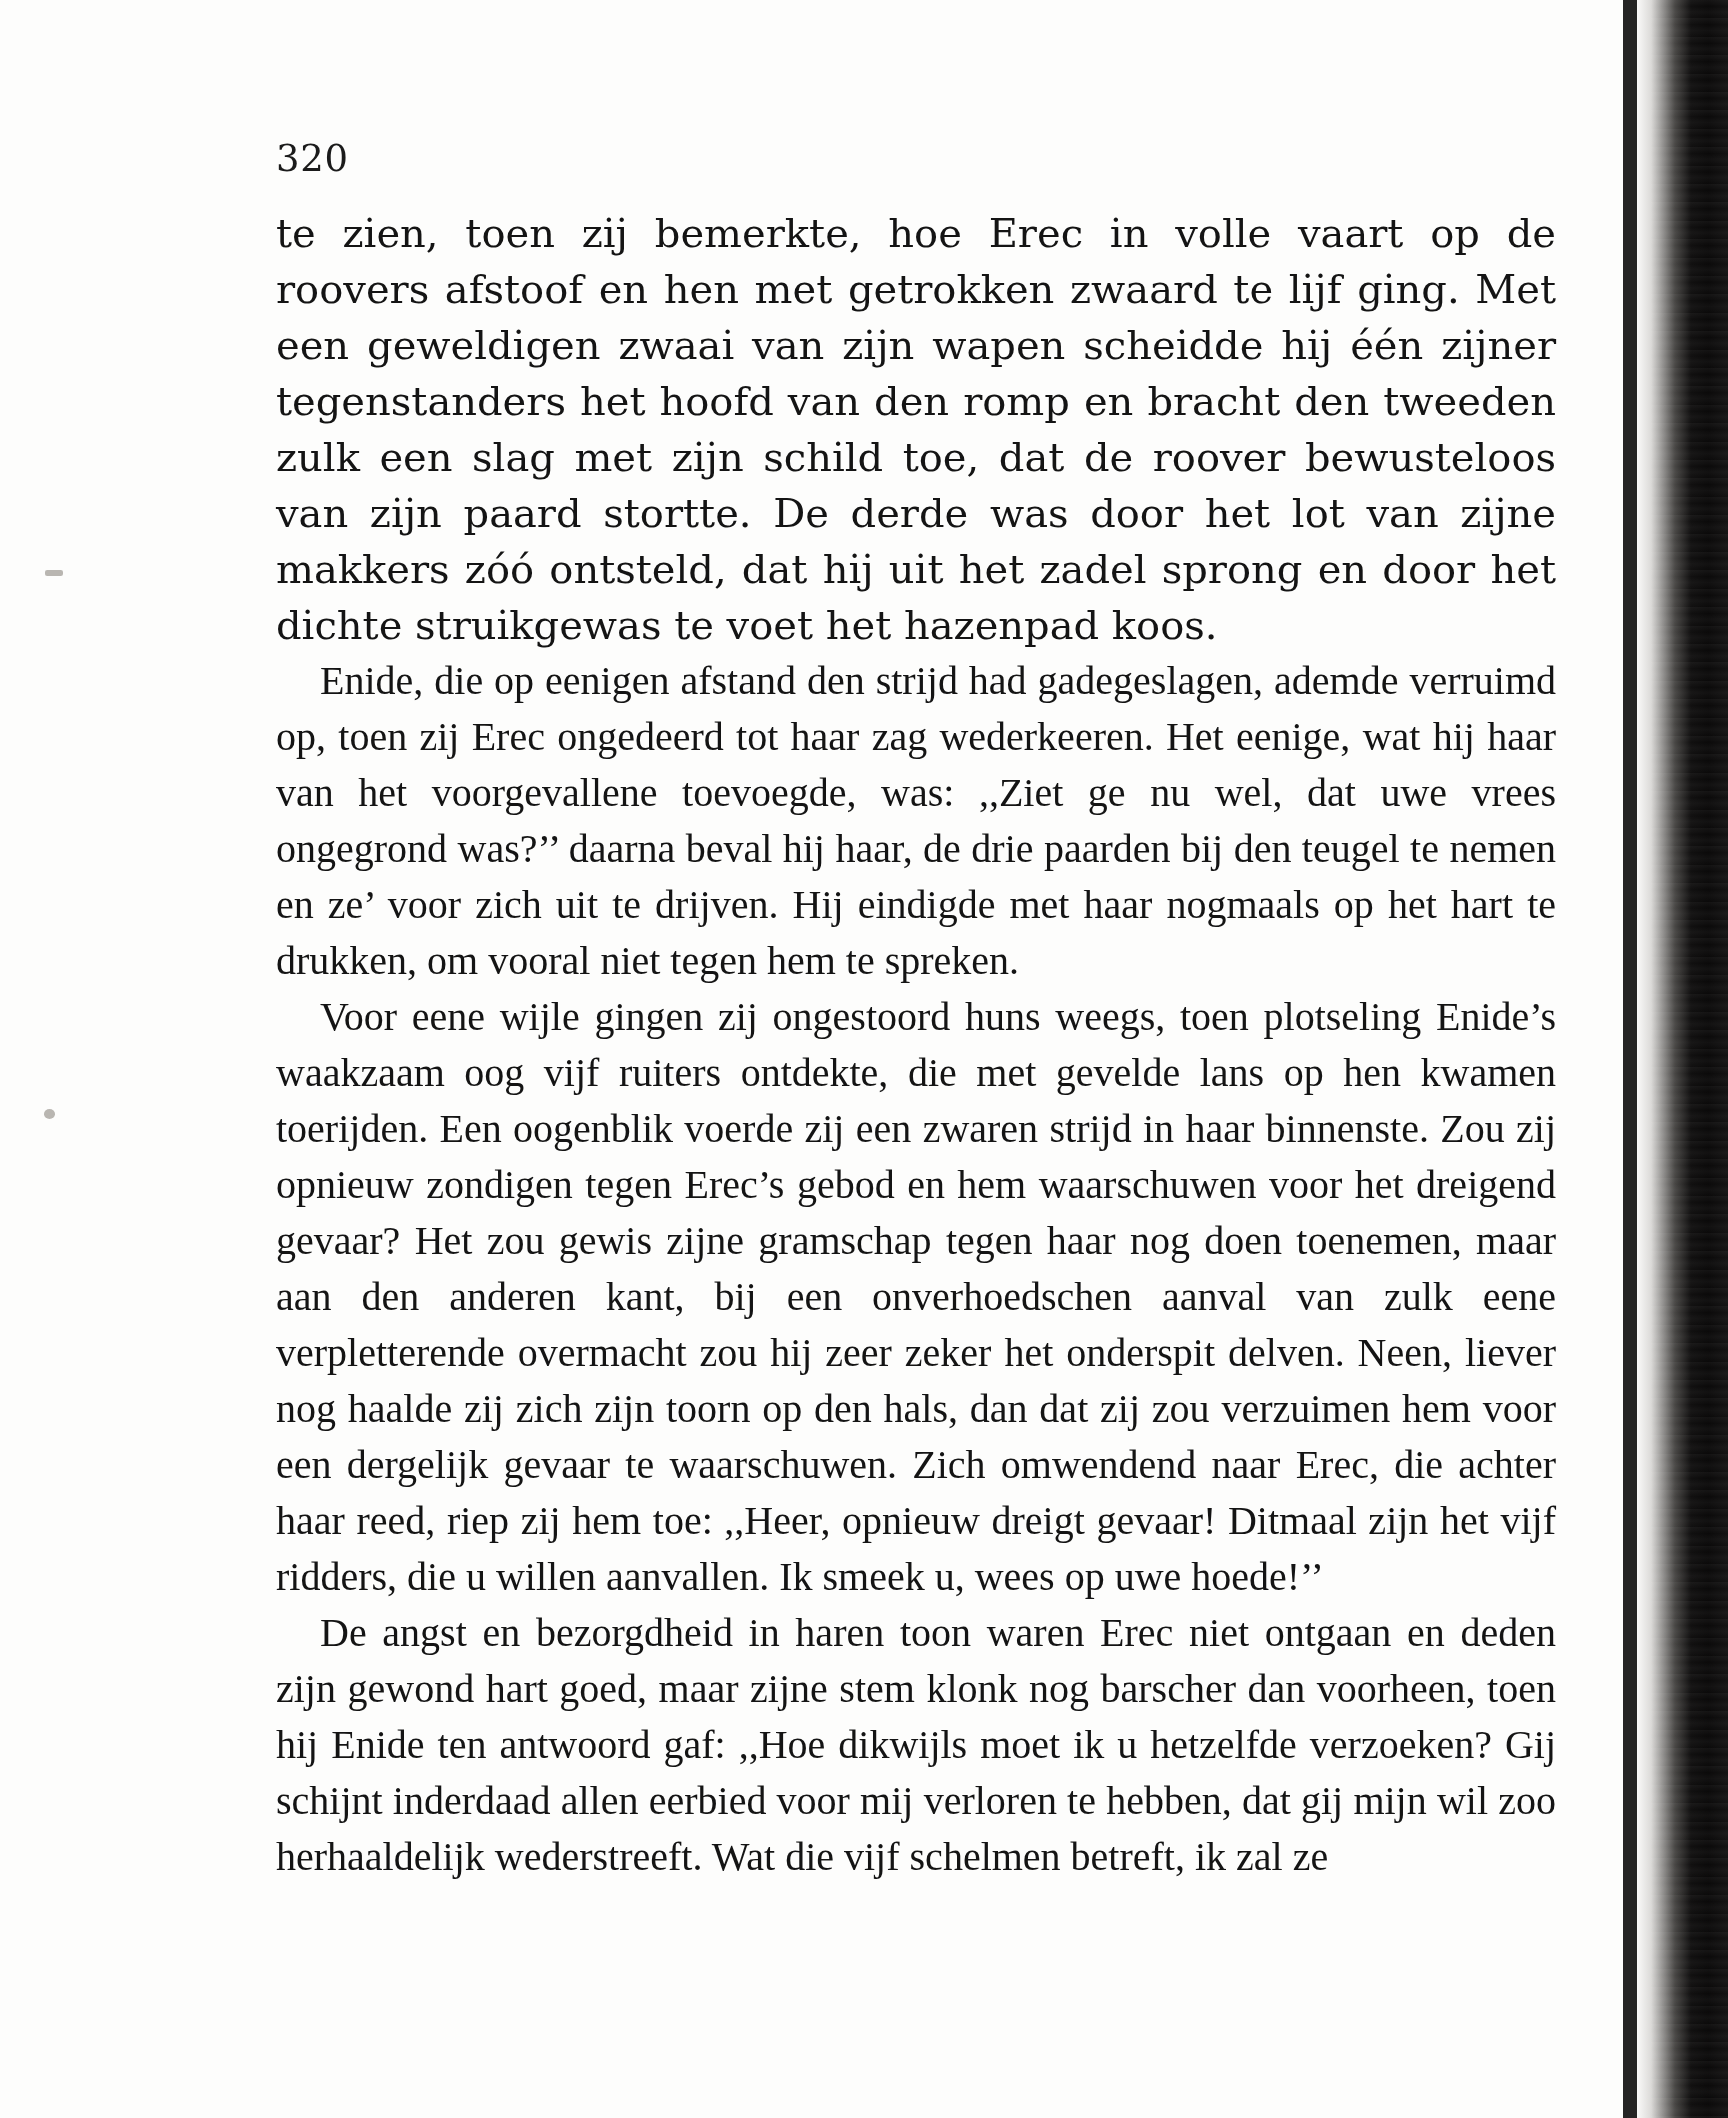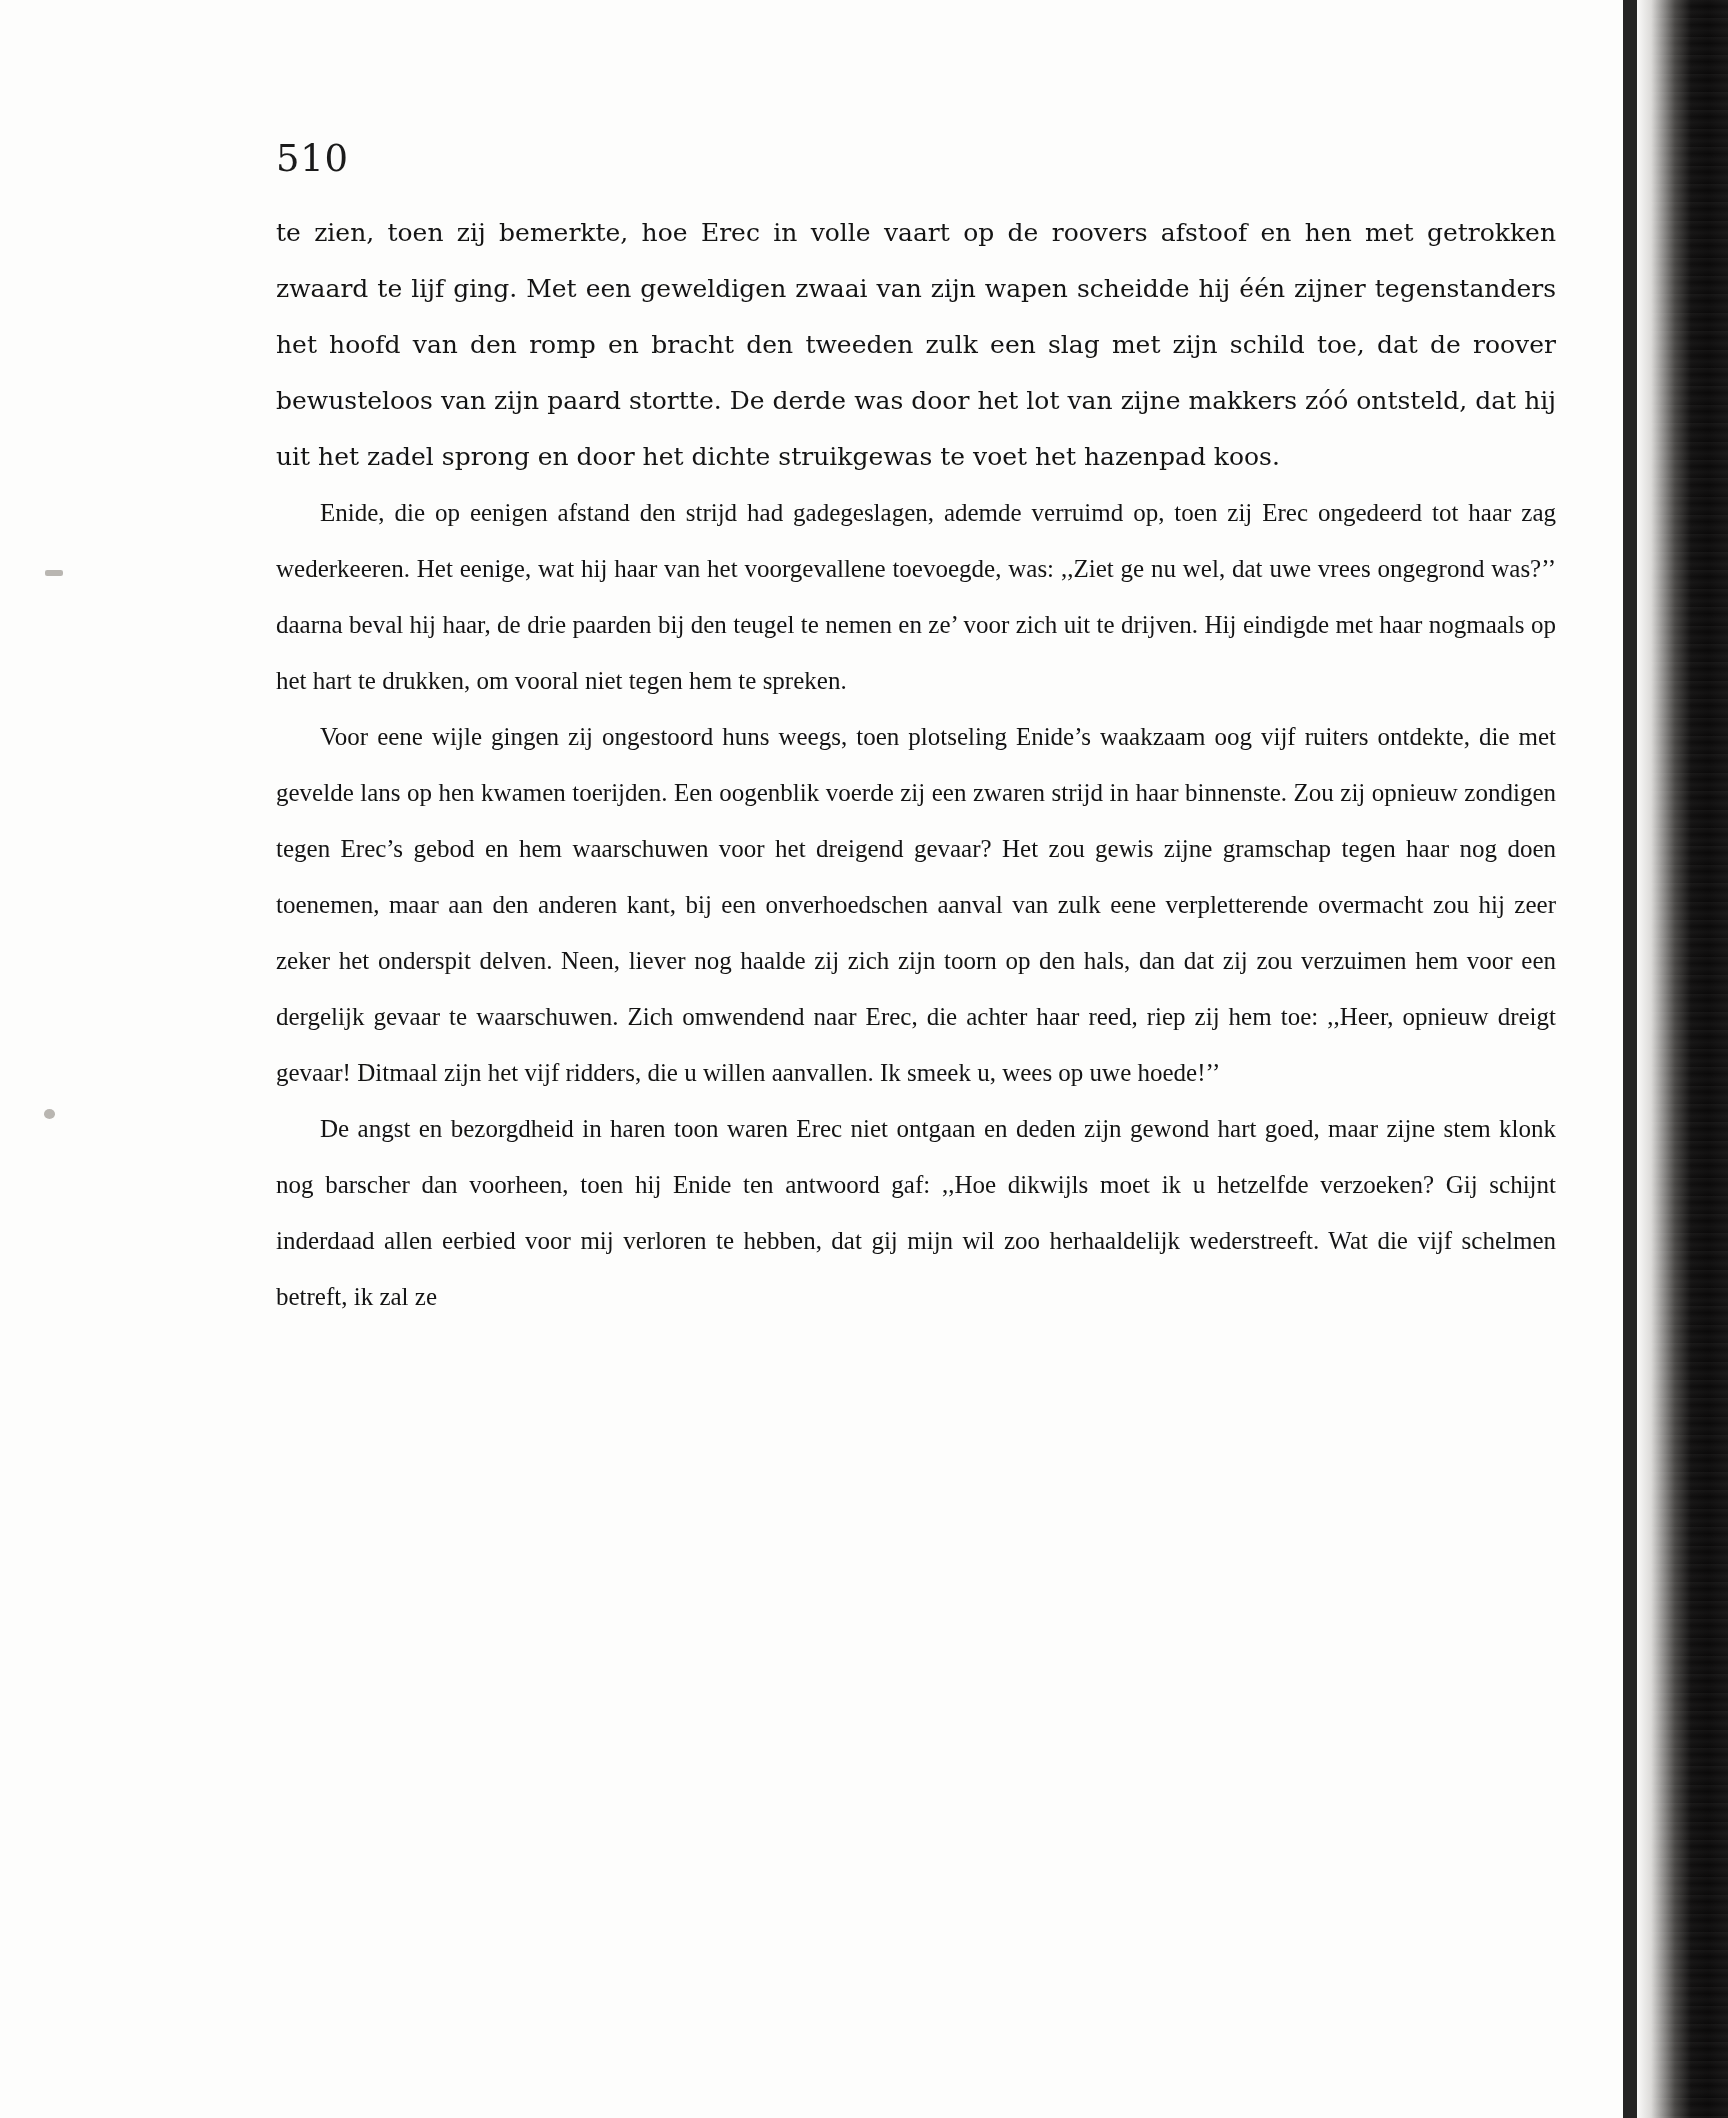--- a/index.html
+++ b/index.html
@@ -102,21 +102,21 @@
     font-size: 25.5px;
     letter-spacing: 1.6px;
     text-transform: uppercase;
     color: #161616;
     font-variant: small-caps;
     white-space: nowrap;
   }
 
   .body-text {
     margin-top: 8.5px;
-    font-size: 25px;
+    font-size: 40px;
     line-height: 56px;
     text-align: justify;
     text-justify: inter-word;
     color: #141414;
     hyphens: manual;
   }
   .body-text p {
     margin: 0;
     text-indent: 0;
   }
@@ -132,21 +132,21 @@
 <body>
 
 <div class="scan-page">
 
   <div class="speck s1"></div>
   <div class="speck s2"></div>
 
   <div class="text-block">
 
     <div class="header-row">
-      <div class="folio">510</div>
+      <div class="folio">320</div>
     </div>
 
     <div class="body-text">
       <p>te zien, toen zij bemerkte, hoe Erec in volle vaart op de roovers afstoof en hen met getrokken zwaard te lijf ging. Met een geweldigen zwaai van zijn wapen scheidde hij één zijner tegenstanders het hoofd van den romp en bracht den tweeden zulk een slag met zijn schild toe, dat de roover bewusteloos van zijn paard stortte. De derde was door het lot van zijne makkers zóó ontsteld, dat hij uit het zadel sprong en door het dichte struikgewas te voet het hazenpad koos.</p>
       <p>Enide, die op eenigen afstand den strijd had gadegeslagen, ademde verruimd op, toen zij Erec ongedeerd tot haar zag wederkeeren. Het eenige, wat hij haar van het voorgevallene toevoegde, was: ,,Ziet ge nu wel, dat uwe vrees ongegrond was?’’ daarna beval hij haar, de drie paarden bij den teugel te nemen en ze’ voor zich uit te drijven. Hij eindigde met haar nogmaals op het hart te drukken, om vooral niet tegen hem te spreken.</p>
       <p>Voor eene wijle gingen zij ongestoord huns weegs, toen plotseling Enide’s waakzaam oog vijf ruiters ontdekte, die met gevelde lans op hen kwamen toerijden. Een oogenblik voerde zij een zwaren strijd in haar binnenste. Zou zij opnieuw zondigen tegen Erec’s gebod en hem waarschuwen voor het dreigend gevaar? Het zou gewis zijne gramschap tegen haar nog doen toenemen, maar aan den anderen kant, bij een onverhoedschen aanval van zulk eene verpletterende overmacht zou hij zeer zeker het onderspit delven. Neen, liever nog haalde zij zich zijn toorn op den hals, dan dat zij zou verzuimen hem voor een dergelijk gevaar te waarschuwen. Zich omwendend naar Erec, die achter haar reed, riep zij hem toe: ,,Heer, opnieuw dreigt gevaar! Ditmaal zijn het vijf ridders, die u willen aanvallen. Ik smeek u, wees op uwe hoede!’’</p>
       <p>De angst en bezorgdheid in haren toon waren Erec niet ontgaan en deden zijn gewond hart goed, maar zijne stem klonk nog barscher dan voorheen, toen hij Enide ten antwoord gaf: ,,Hoe dikwijls moet ik u hetzelfde verzoeken? Gij schijnt inderdaad allen eerbied voor mij verloren te hebben, dat gij mijn wil zoo herhaaldelijk wederstreeft. Wat die vijf schelmen betreft, ik zal ze</p>
     </div>
 
   </div>

